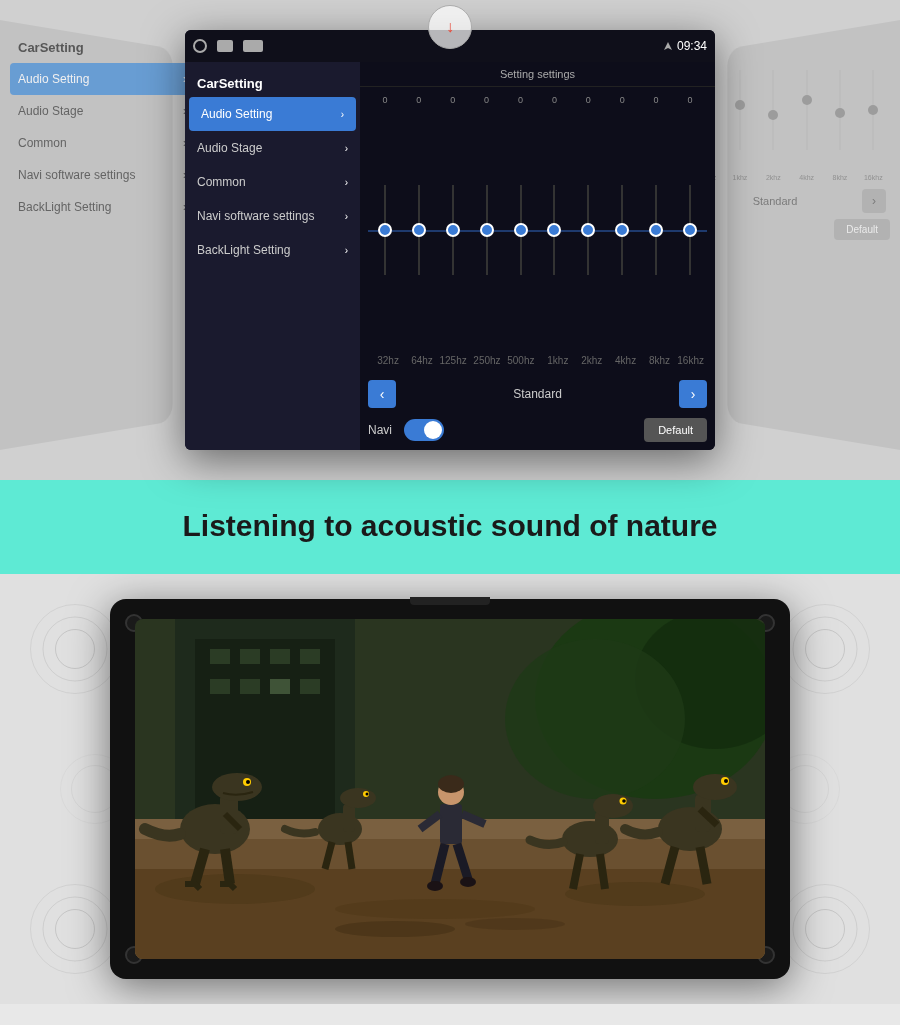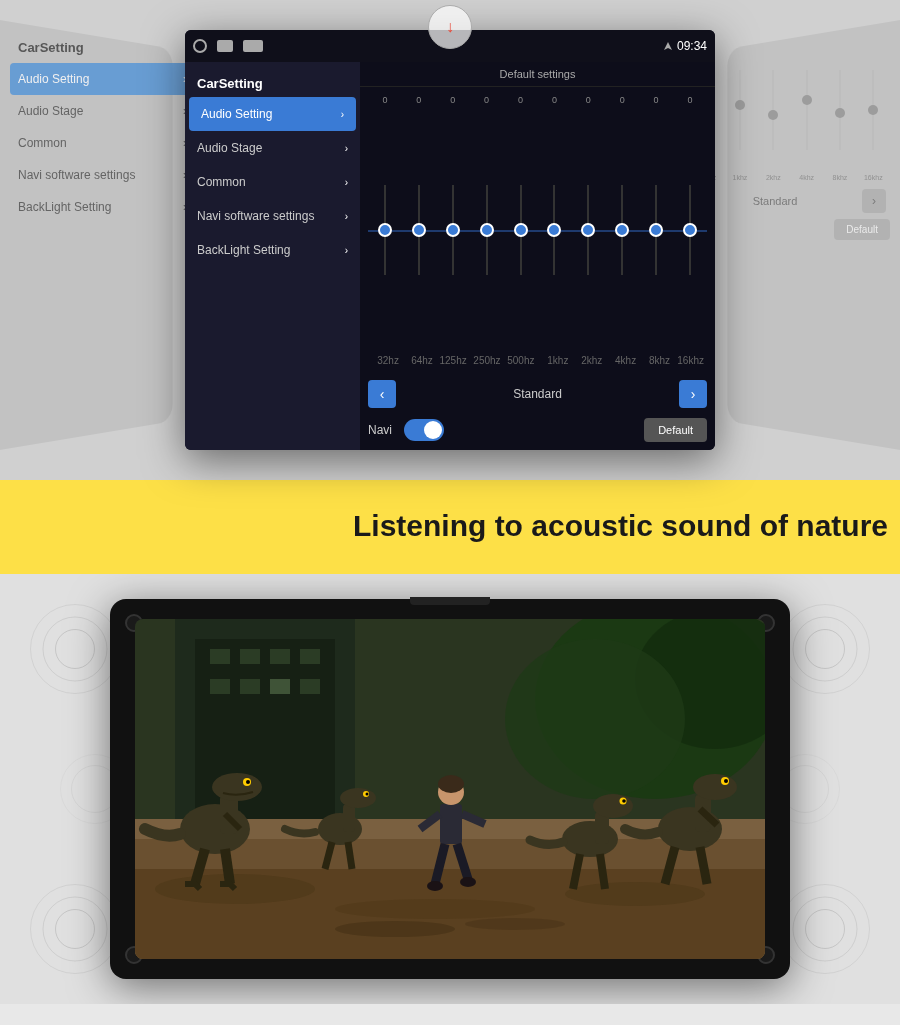--- a/index.html
+++ b/index.html
@@ -403,23 +403,23 @@
       border-radius: 4px;
       font-size: 10px;
       margin-top: 6px;
       margin-left: auto;
       display: block;
     }
 
     
     .middle-section {
       width: 100%;
-      background: #fde047;
+      background: #5eead4;
       padding: 28px 12px 20px;
-      text-align: right;
+      text-align: center;
     }
 
     .main-title {
       font-size: 30px;
       font-weight: 900;
       color: #1a1a1a;
       margin-bottom: 10px;
       line-height: 1.2;
     }
 
@@ -643,21 +643,21 @@
           <span>Navi software settings</span>
           <span class="chevron">›</span>
         </div>
         <div class="sidebar-item">
           <span>BackLight Setting</span>
           <span class="chevron">›</span>
         </div>
       </div>
 
       <div class="screen-main">
-        <div class="screen-main-title">Default settings</div>
+        <div class="screen-main-title">Setting settings</div>
         <div class="eq-area">
 
           <div class="eq-values-row">
             <span class="eq-value">0</span>
             <span class="eq-value">0</span>
             <span class="eq-value">0</span>
             <span class="eq-value">0</span>
             <span class="eq-value">0</span>
             <span class="eq-value">0</span>
             <span class="eq-value">0</span>

